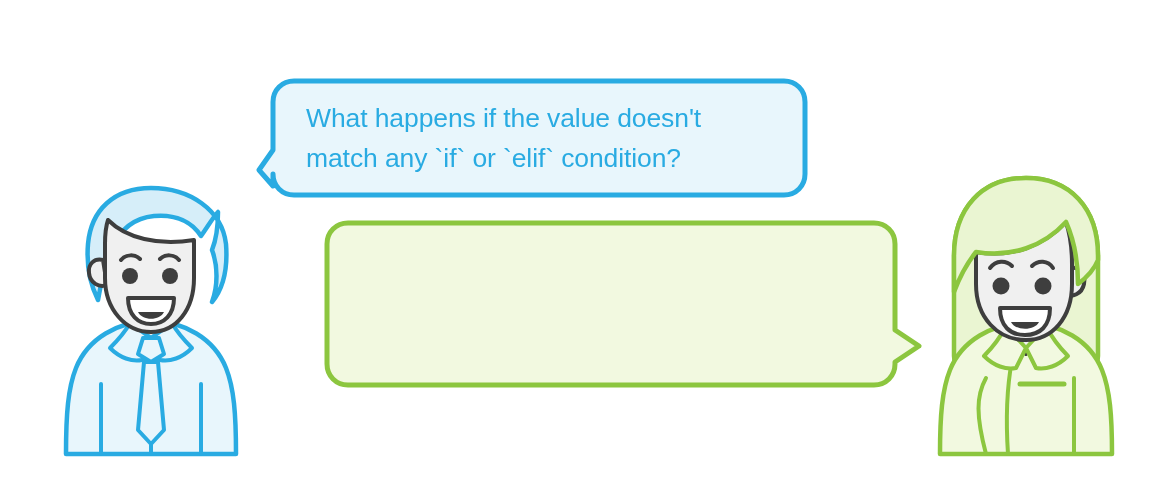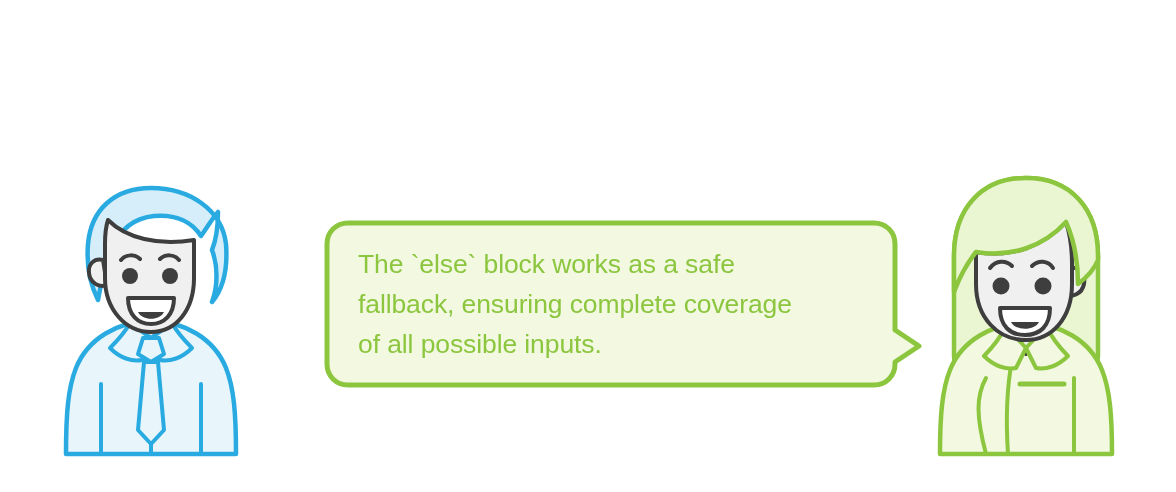--- a/index.html
+++ b/index.html
@@ -151,39 +151,54 @@
 
         <circle cx="72" cy="94" r="8" fill="#3E3E3E"></circle>
         <circle cx="112" cy="94" r="8" fill="#3E3E3E"></circle>
 
         <path d="M70 116 L116 116 C 116 133, 106 142, 93 142 C 80 142, 70 133, 70 116 Z" fill="#FFFFFF" stroke="#3E3E3E" stroke-width="4" stroke-linejoin="round"></path>
         <path d="M80 130 C 84 139, 102 139, 106 130 Z" fill="#3E3E3E"></path>
       </g>
     </svg>
   </div>
 
+  <div id="bubble-question" class="bubble">
+    <svg class="bubble-svg" viewBox="0 0 552 120" preserveAspectRatio="none" xmlns="http://www.w3.org/2000/svg">
+      <path d="M38 3
+               L528 3
+               C 540 3, 549 12, 549 24
+               L549 96
+               C 549 108, 540 117, 528 117
+               L38 117
+               C 26 117, 17 108, 17 96
+               L17 108
+               L3 92
+               L17 72
+               L17 24
+               C 17 12, 26 3, 38 3 Z" fill="#E8F6FC" stroke="#29ABE2" stroke-width="5" stroke-linejoin="round"></path>
+    </svg>
+    <div class="bubble-text">What happens if the value doesn't
+match any `if` or `elif` condition?</div>
+  </div>
 
   <div id="bubble-answer" class="bubble">
     <svg class="bubble-svg" viewBox="0 0 600 168" preserveAspectRatio="none" xmlns="http://www.w3.org/2000/svg">
       <path d="M26 3
                L552 3
                C 564 3, 573 12, 573 24
                L573 110
                L597 126
                L573 142
                L573 144
                C 573 156, 564 165, 552 165
                L26 165
                C 14 165, 5 156, 5 144
                L5 24
                C 5 12, 14 3, 26 3 Z" fill="#F2F9E0" stroke="#8CC63F" stroke-width="5" stroke-linejoin="round"></path>
     </svg>
-    <div class="bubble-text">The `else` block works as a safe
-fallback, ensuring complete coverage
-of all possible inputs.</div>
   </div>
 
   <div id="character-right" class="character">
     <svg viewBox="0 0 196 282" xmlns="http://www.w3.org/2000/svg">
       <g>
 
         <path d="M98 6
                  C 54 6, 26 36, 26 84
                  L26 184
                  C 26 196, 36 202, 50 202

